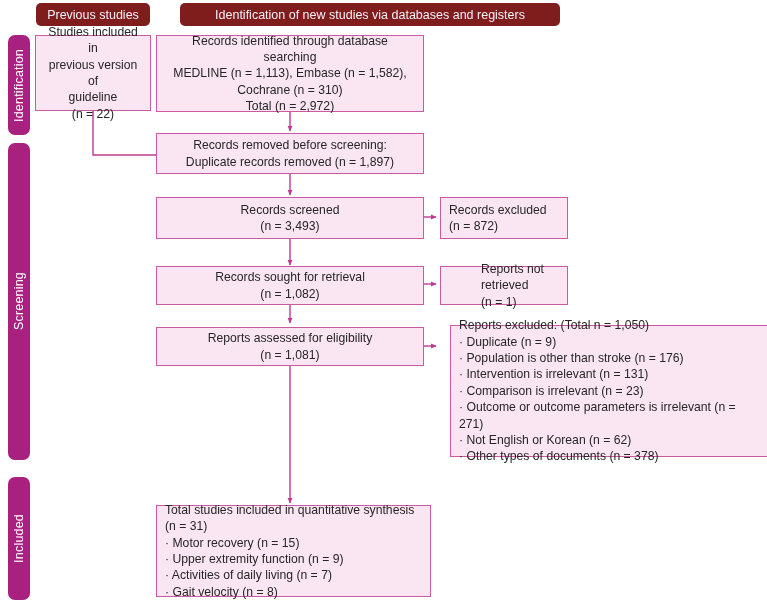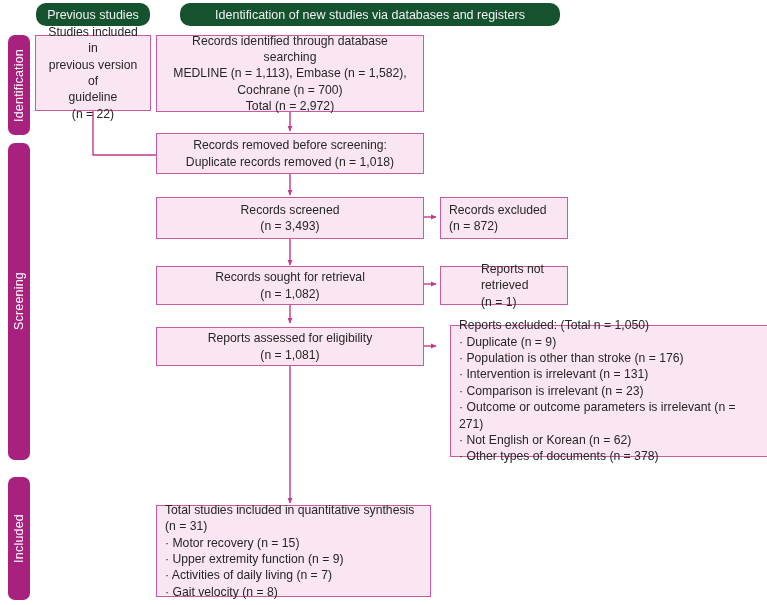--- a/index.html
+++ b/index.html
@@ -34,22 +34,22 @@
     align-items: center;
     justify-content: center;
   }
   .stage-bar span {
     writing-mode: vertical-rl;
     transform: rotate(180deg);
     white-space: nowrap;
   }
   .banner {
     position: absolute;
-    background: #14532d;
-    border-radius: 10px;
+    background: #7f1d1d;
+    border-radius: 5px;
     color: #F2F0F7;
     font-size: 12.5px;
     display: flex;
     align-items: center;
     justify-content: center;
     text-align: center;
     box-sizing: border-box;
   }
   .node {
     position: absolute;
@@ -118,25 +118,25 @@
   <div class="banner" style="left:36px; top:3px; width:114px; height:23px;">Previous studies</div>
   <div class="banner" style="left:180px; top:3px; width:380px; height:23px;">Identification of new studies via databases and registers</div>
 
   <div class="node center" style="left:35px; top:35px; width:116px; height:76px;">Studies included in
 previous version of
 guideline
 (n = 22)</div>
 
   <div class="node center" style="left:156px; top:35px; width:268px; height:77px;">Records identified through database searching
 MEDLINE (n = 1,113), Embase (n = 1,582),
-Cochrane (n = 700)
+Cochrane (n = 310)
 Total (n = 2,972)</div>
 
   <div class="node center" style="left:156px; top:133px; width:268px; height:41px;">Records removed before screening:
-Duplicate records removed (n = 1,018)</div>
+Duplicate records removed (n = 1,897)</div>
 
   <div class="node center" style="left:156px; top:197px; width:268px; height:42px;">Records screened
 (n = 3,493)</div>
 
   <div class="node left" style="left:440px; top:197px; width:128px; height:42px;">Records excluded
 (n = 872)</div>
 
   <div class="node center" style="left:156px; top:266px; width:268px; height:39px;">Records sought for retrieval
 (n = 1,082)</div>
 

